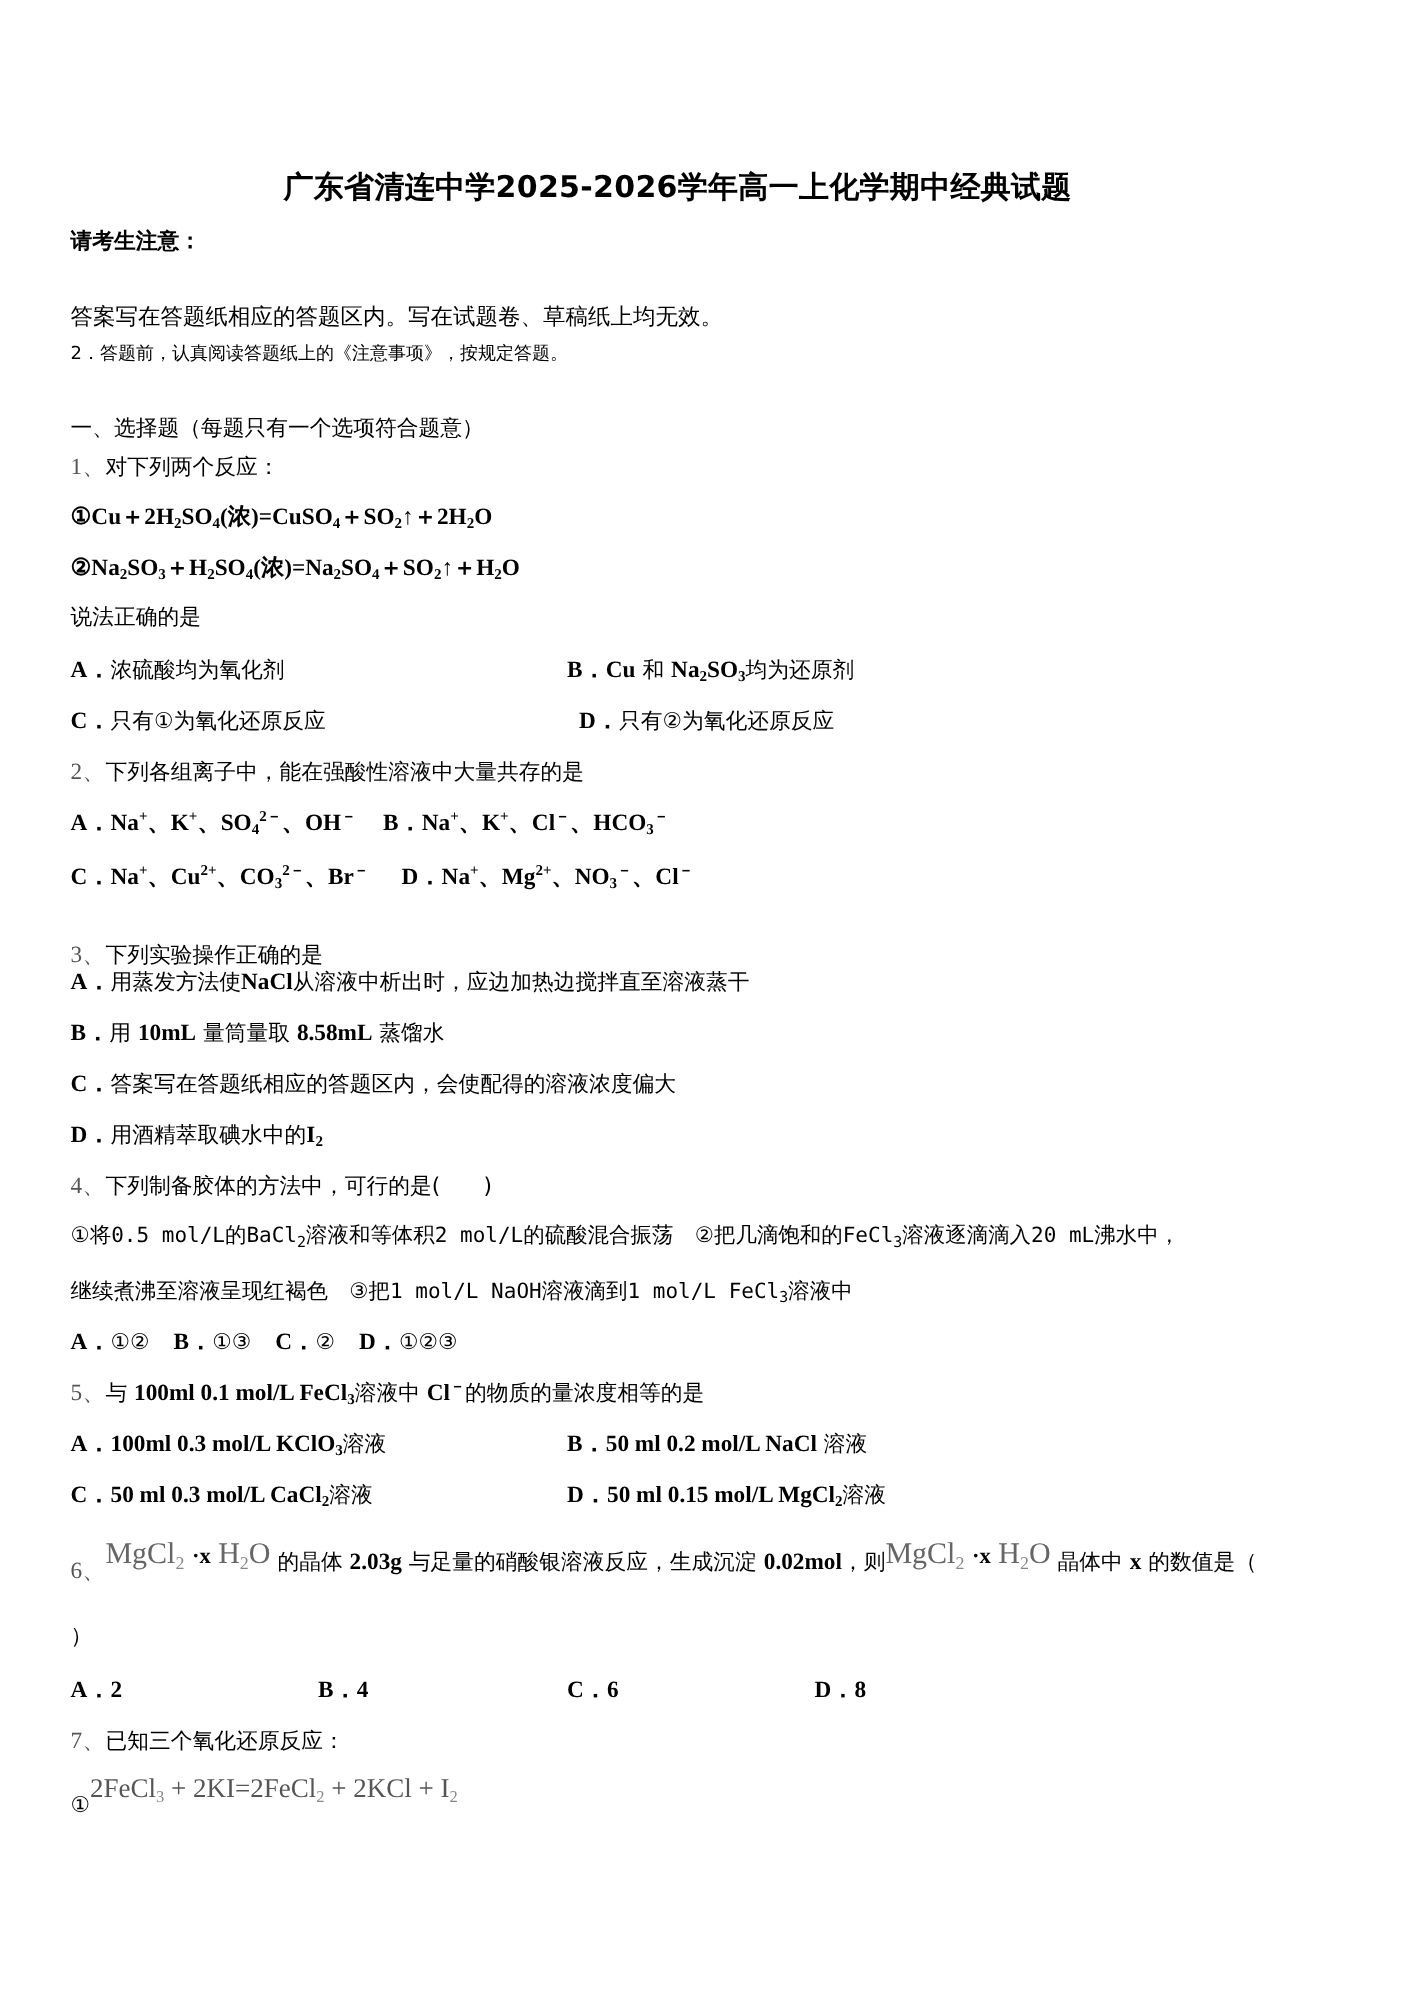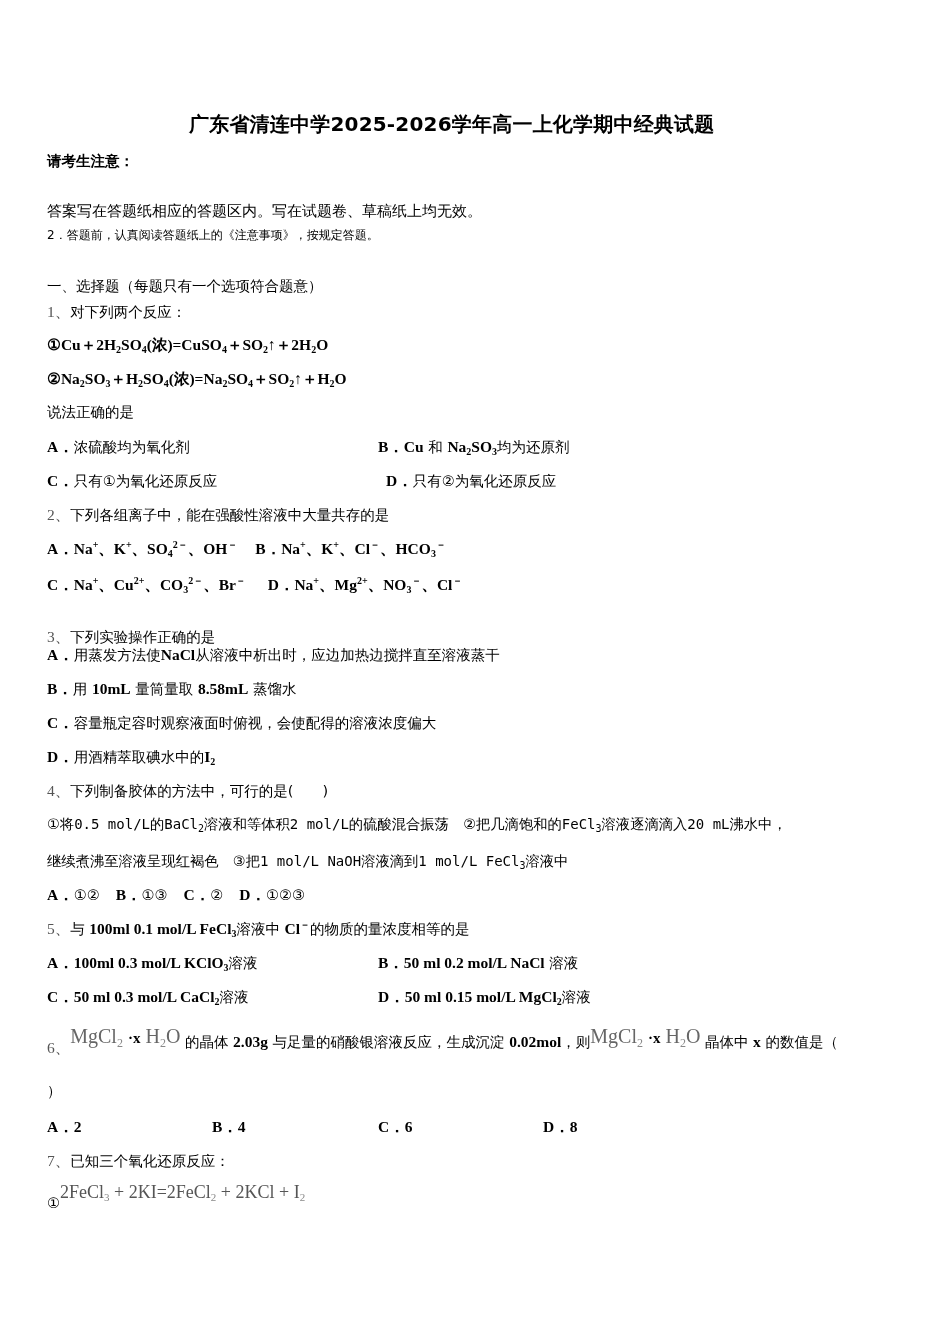--- a/index.html
+++ b/index.html
@@ -69,21 +69,21 @@
   <div class="line" style="left:47px; top:613px;margin-top:16px;">
     <span class="num">3、</span><span class="song">下列实验操作正确的是</span>
   </div>
   <div class="opt" style="left:47px; top:647px;">
     <span class="tnr bold">A．</span><span class="song">用蒸发方法使</span><span class="tnr bold">NaCl</span><span class="song">从溶液中析出时，应边加热边搅拌直至溶液蒸干</span>
   </div>
   <div class="opt" style="left:47px; top:681px;">
     <span class="tnr bold">B．</span><span class="song">用 </span><span class="tnr bold">10mL</span><span class="song"> 量筒量取 </span><span class="tnr bold">8.58mL</span><span class="song"> 蒸馏水</span>
   </div>
   <div class="opt" style="left:47px; top:715px;">
-    <span class="tnr bold">C．</span><span class="song">容量瓶定容时观察液面时俯视，会使配得的溶液浓度偏大</span>
+    <span class="tnr bold">C．</span><span class="song">答案写在答题纸相应的答题区内，会使配得的溶液浓度偏大</span>
   </div>
   <div class="opt" style="left:47px; top:749px;">
     <span class="tnr bold">D．</span><span class="song">用酒精萃取碘水中的</span><span class="tnr bold">I<sub>2</sub></span>
   </div>
 
   <div class="line" style="left:47px; top:783px;">
     <span class="num">4、</span><span class="song">下列制备胶体的方法中，可行的是(　　)</span>
   </div>
   <div class="line song" style="left:47px; top:817px; font-size:14.3px;">
     ①将<span class="mono">0.5 mol/L</span>的<span class="mono">BaCl<sub>2</sub></span>溶液和等体积<span class="mono">2 mol/L</span>的硫酸混合振荡　②把几滴饱和的<span class="mono">FeCl<sub>3</sub></span>溶液逐滴滴入<span class="mono">20 mL</span>沸水中，

